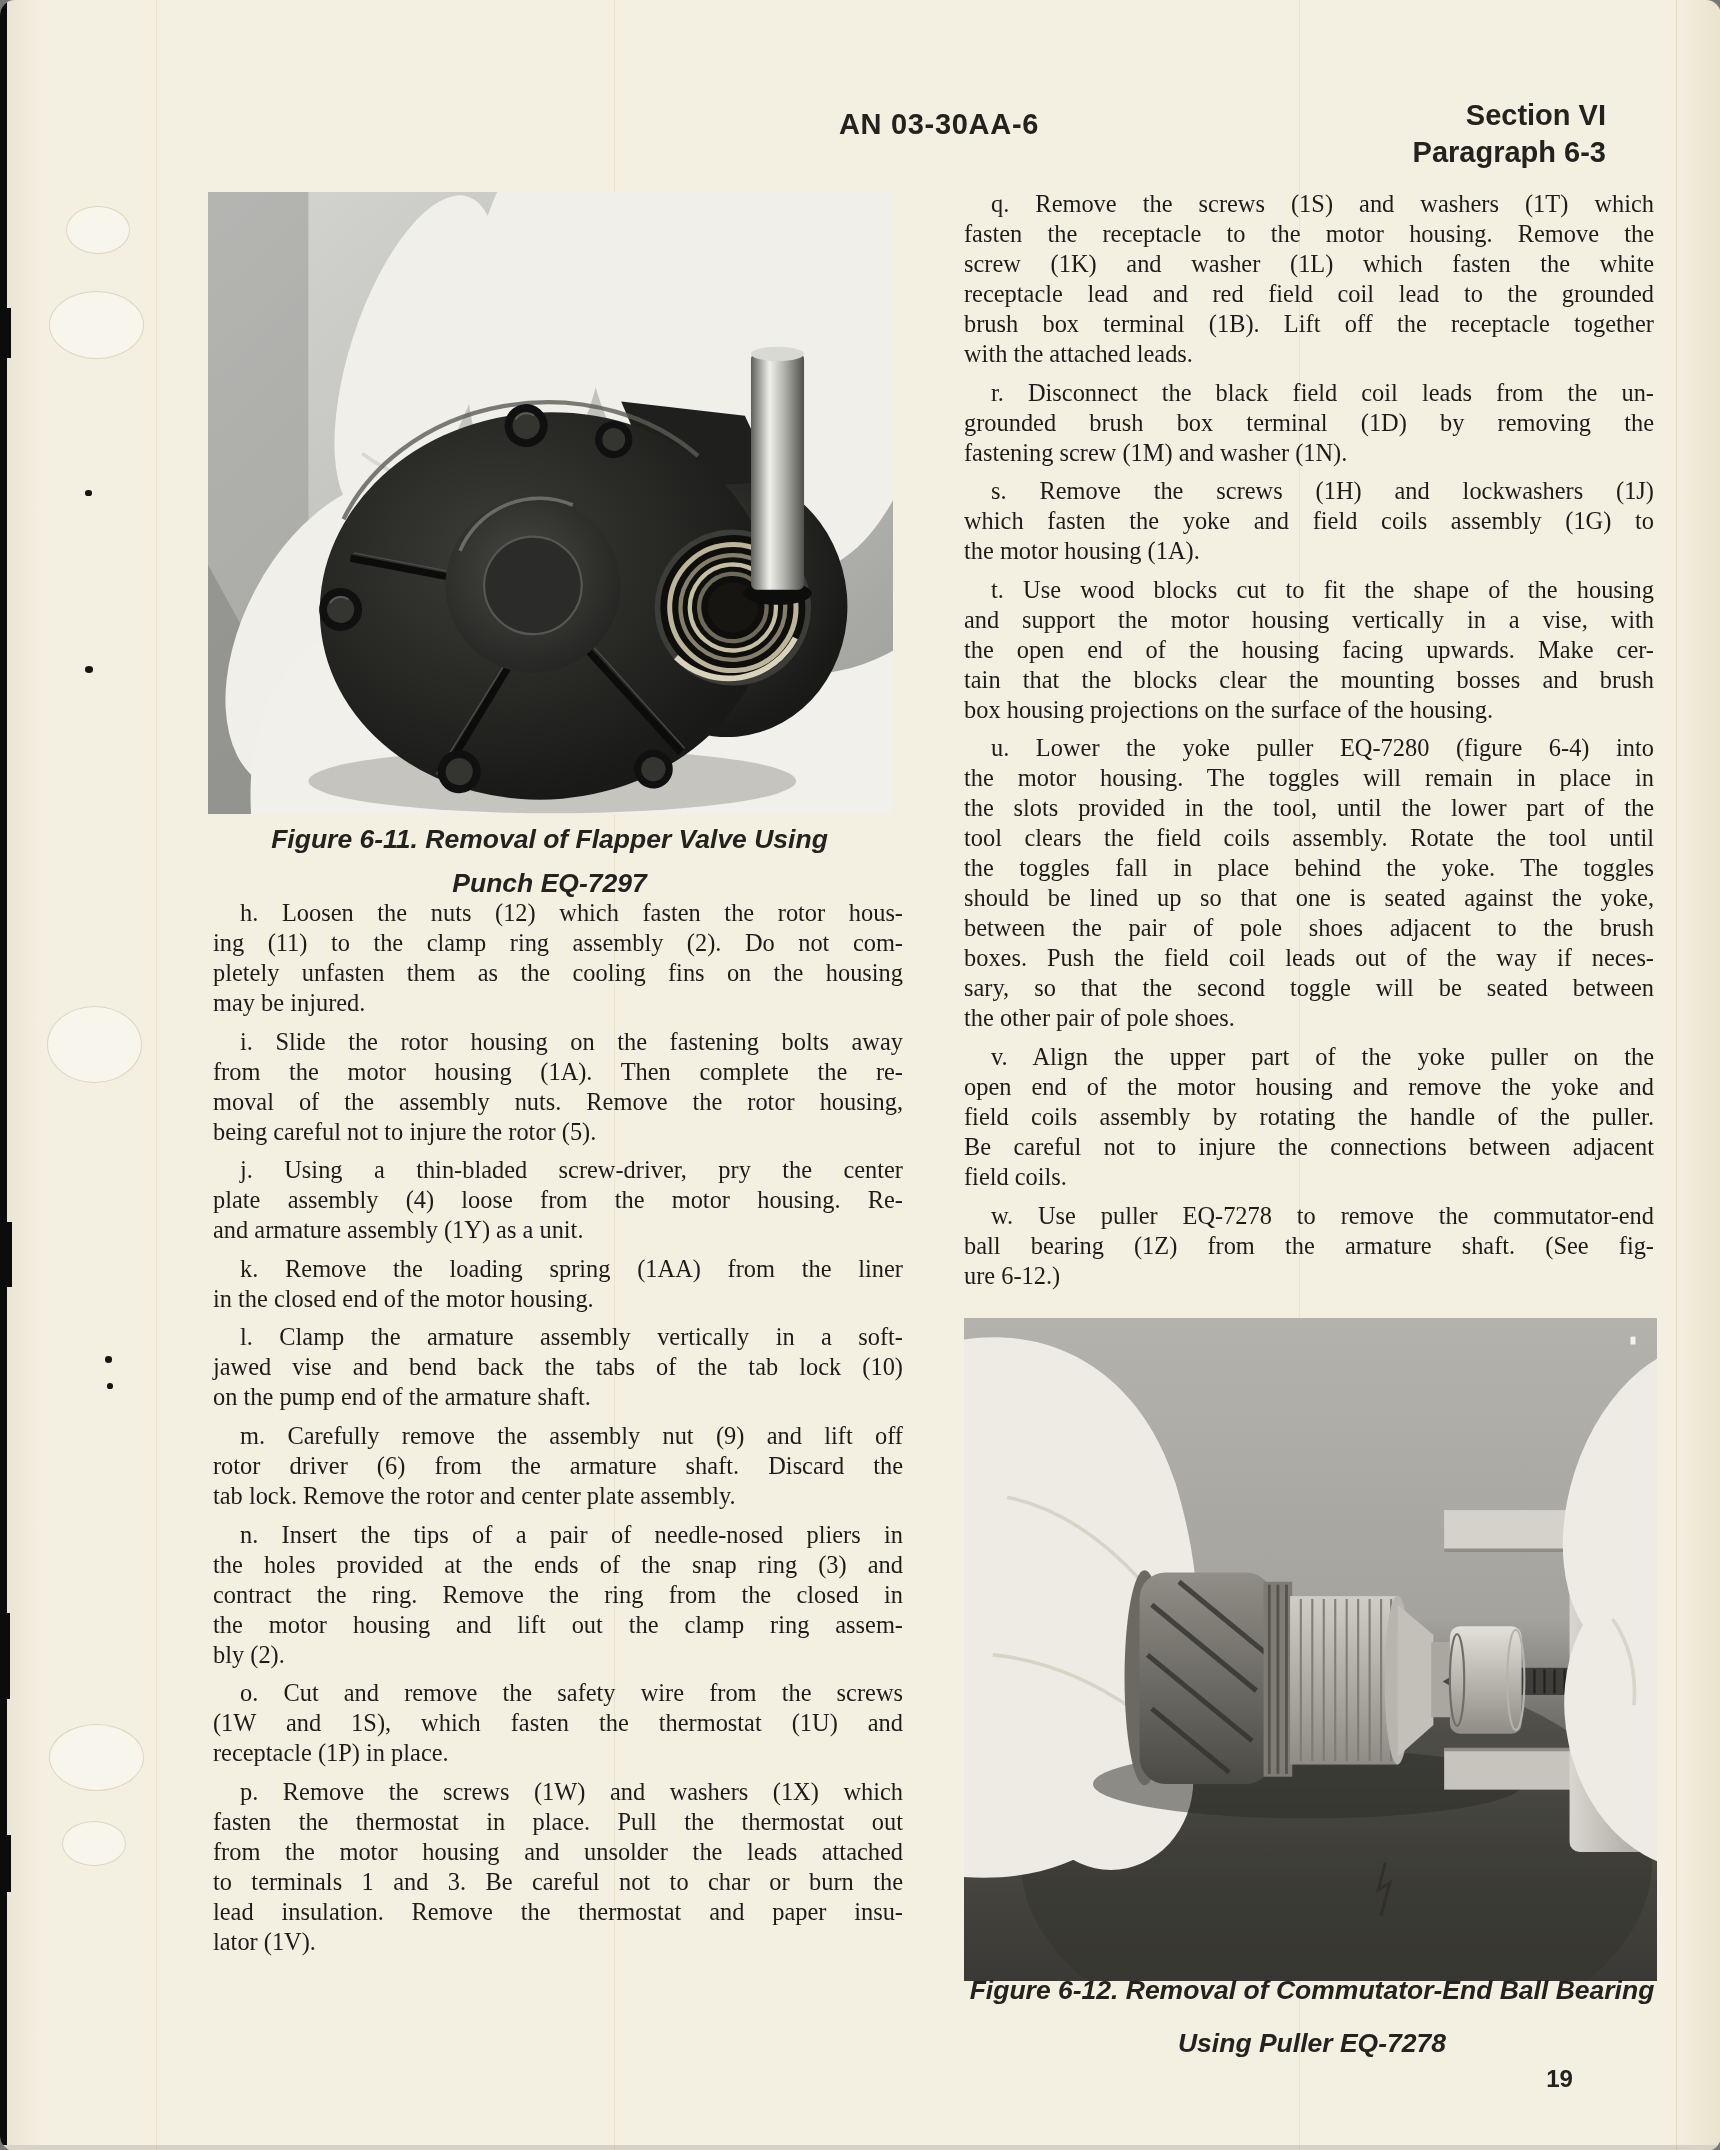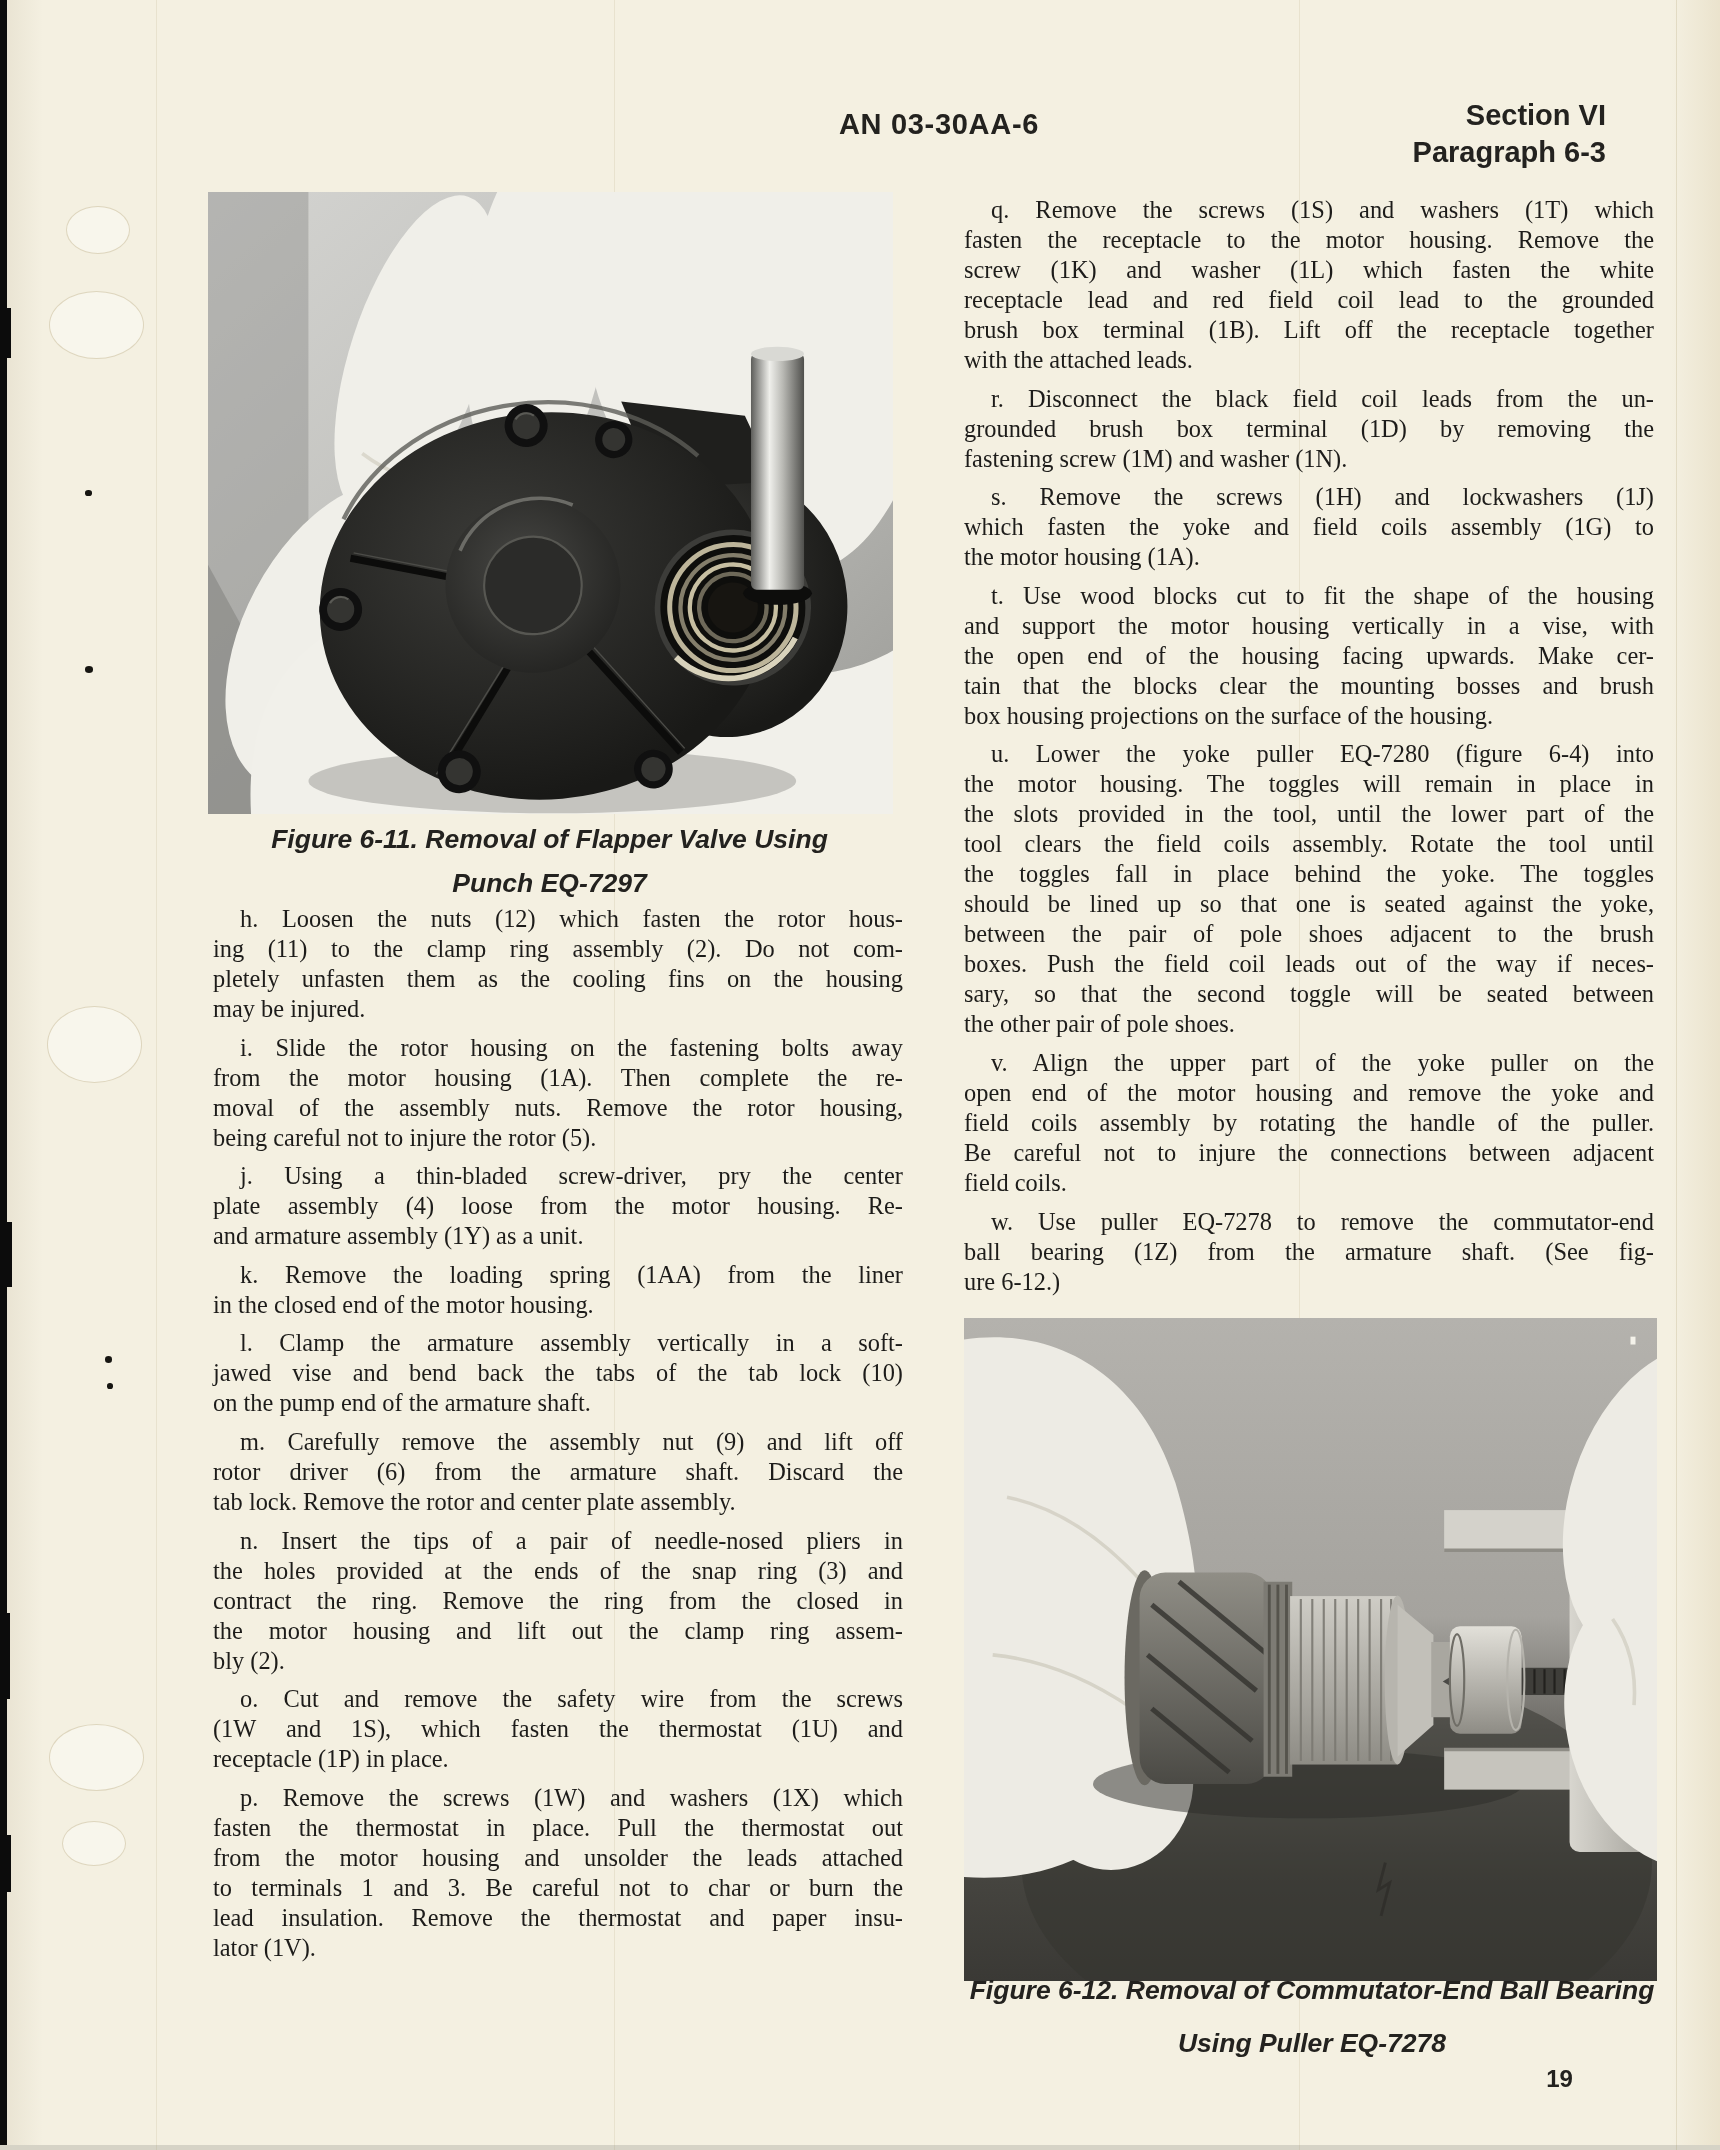--- a/index.html
+++ b/index.html
@@ -4,35 +4,36 @@
 <style>
   html,body{margin:0;padding:0;background:#777;}
   .page{
     position:relative;width:1721px;height:2151px;overflow:hidden;
     background:
       linear-gradient(90deg, rgba(120,100,60,0.10) 0px, rgba(120,100,60,0.0) 43px),
       linear-gradient(270deg, rgba(190,165,110,0.18) 0px, rgba(190,165,110,0.0) 50px),
       #f4f0e1;
     font-family:"Liberation Serif","DejaVu Serif",serif;
     color:#1d1c1a;
+    border-radius:15px;
   }
   
   .edge-left{position:absolute;left:0;top:0;width:7.2px;height:2151px;background:#0c0c0c;}
   .edge-bump{position:absolute;left:0;background:#0c0c0c;}
   .edge-bottom{position:absolute;left:0;top:2145px;width:1721px;height:5.7px;background:#d6d3c6;}
   .crease{position:absolute;top:0;width:1.4px;height:2151px;background:rgba(160,140,90,0.14);}
   
   .hole{position:absolute;border:1.4px solid rgba(175,155,105,0.35);background:#f8f6ec;border-radius:50%;}
   .speck{position:absolute;background:#161511;border-radius:50%;}
   
   .hdr{position:absolute;font-family:"Liberation Sans","DejaVu Sans",sans-serif;font-weight:bold;color:#23221f;}
   .doc-num{left:688px;top:108px;width:502px;text-align:center;font-size:29px;letter-spacing:0.7px;}
   .sec-block{left:1319px;top:97px;width:287px;text-align:right;font-size:29px;line-height:37px;}
   
-  .col{position:absolute;width:690px;font-size:24.4px;line-height:30px;margin-top:6px;}
+  .col{position:absolute;width:690px;font-size:24.4px;line-height:30px;}
   .col-left{left:213px;top:898px;}
   .col-right{left:964px;top:189px;}
   .para{margin:0 0 8.6px 0;}
   .line{text-align:justify;text-align-last:justify;}
   .para .line:last-child{text-align-last:left;}
   .para .line:first-child{text-indent:27px;}
   
   .photo{position:absolute;overflow:hidden;background:#b7b5b0;}
   .photo svg{display:block;width:100%;height:100%;}
   .fig611{left:208px;top:192px;width:685px;height:622px;}

